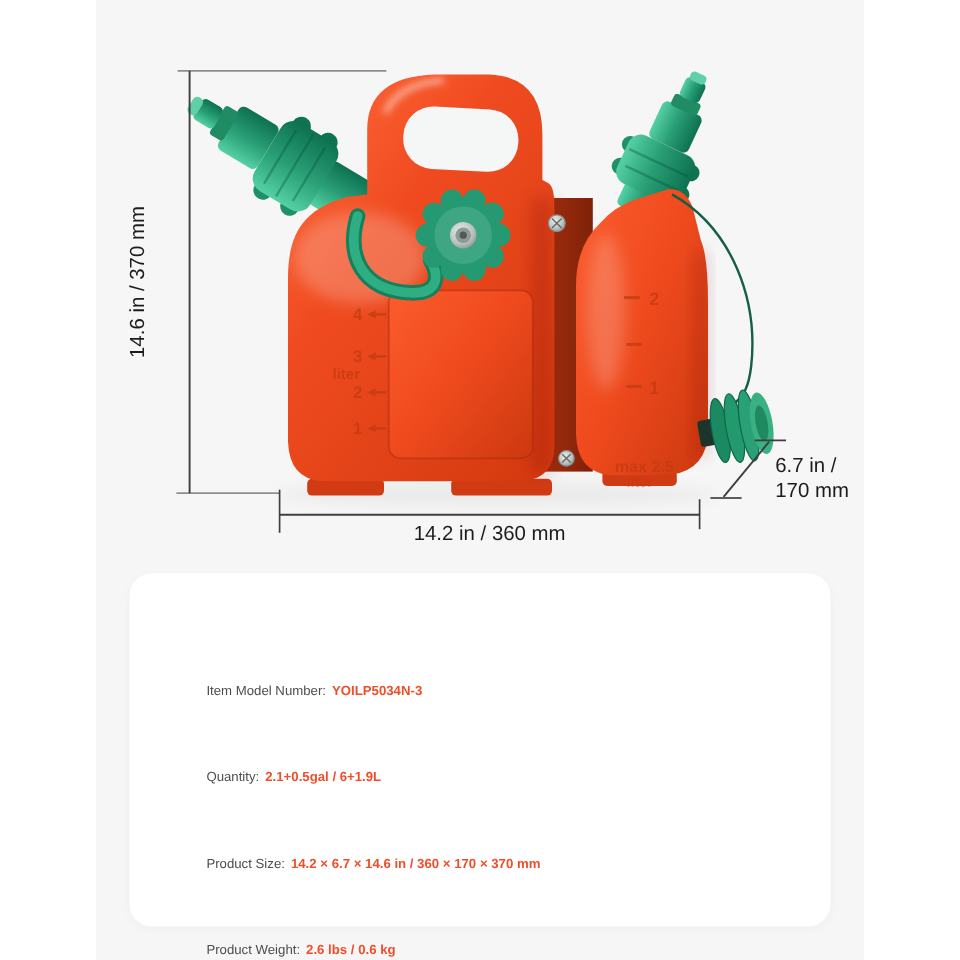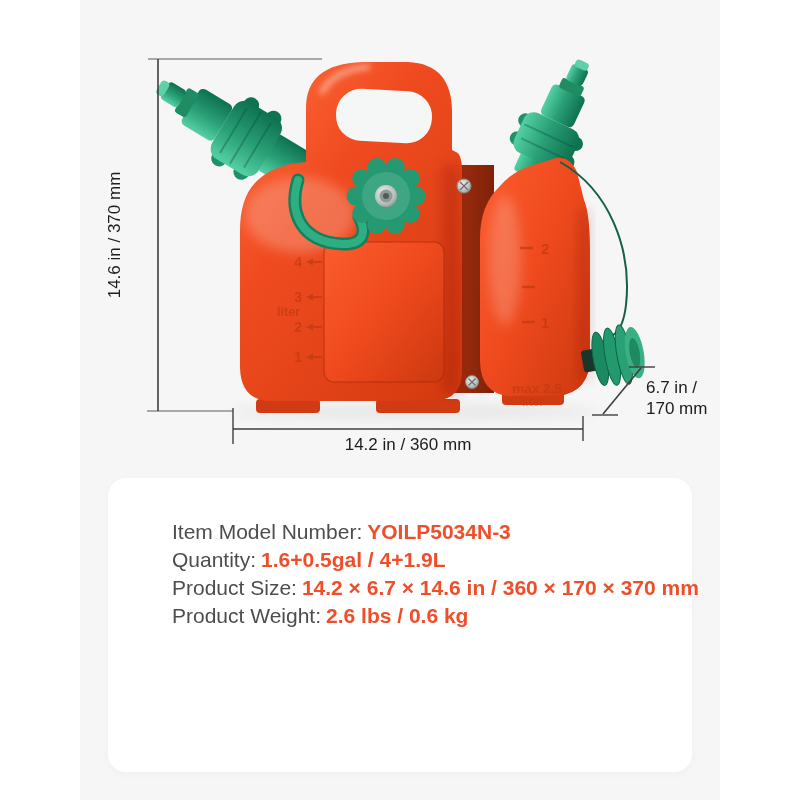--- a/index.html
+++ b/index.html
@@ -5,21 +5,21 @@
   html,body{margin:0;padding:0;}
   body{width:800px;height:800px;background:#ffffff;font-family:"Liberation Sans",sans-serif;position:relative;overflow:hidden;}
   .panel{position:absolute;left:80px;top:0;width:640px;height:800px;background:#f6f6f7;}
   .illustration{position:absolute;left:0;top:0;}
   .illustration text{font-family:"Liberation Sans",sans-serif;}
   .dim-label{font-size:17px;fill:#1c1c1e;font-weight:500;}
   .emboss{font-weight:700;fill:#c23b12;}
   .spec-card{position:absolute;left:108px;top:478px;width:584px;height:294px;background:#ffffff;
              border-radius:18px;box-sizing:border-box;padding:40px 30px 0 64px;
              box-shadow:0 2px 8px rgba(0,0,0,0.03);}
-  .spec-row{line-height:28px;font-size:21px;white-space:nowrap;}
+  .spec-row{line-height:28px;font-size:11px;white-space:nowrap;margin-top:44px;}
   .spec-label{color:#4d4d4d;margin-right:5px;}
   .spec-value{color:#ee4e2a;font-weight:700;}
 </style>
 </head>
 <body>
 
 <div class="panel"></div>
 
 <svg class="illustration" width="800" height="480" viewBox="0 0 800 480">
   <defs>
@@ -201,21 +201,21 @@
     <text class="dim-label" x="646" y="393">6.7 in /</text>
     <text class="dim-label" x="646" y="414">170 mm</text>
   </g>
 </svg>
 
 <div class="spec-card">
   <div class="spec-row">
     <span class="spec-label">Item Model Number:</span><span class="spec-value">YOILP5034N-3</span>
   </div>
   <div class="spec-row">
-    <span class="spec-label">Quantity:</span><span class="spec-value">1.6+0.5gal / 4+1.9L</span>
+    <span class="spec-label">Quantity:</span><span class="spec-value">2.1+0.5gal / 6+1.9L</span>
   </div>
   <div class="spec-row">
     <span class="spec-label">Product Size:</span><span class="spec-value">14.2 × 6.7 × 14.6 in / 360 × 170 × 370 mm</span>
   </div>
   <div class="spec-row">
     <span class="spec-label">Product Weight:</span><span class="spec-value">2.6 lbs / 0.6 kg</span>
   </div>
 </div>
 
 </body></html>

